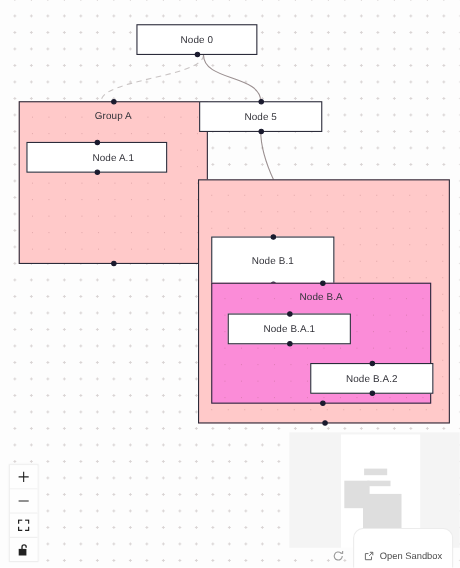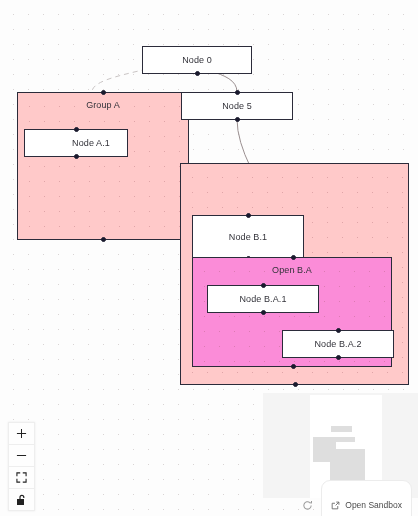--- a/index.html
+++ b/index.html
@@ -196,61 +196,61 @@
     <path class="edge-path" d="M263,313 C263,329 323,317 323,330"></path>
     <path class="edge-path" d="M292,367 L292,385"></path>
   </svg>
 
   <div class="group-node group-a" style="left:17px; top:92px; width:172px; height:148px;">
     <span class="handle top"></span>
     <span class="handle bottom"></span>
     <div class="group-label">Group A</div>
   </div>
 
-  <div class="flow-node" style="left:24px; top:129px; width:104px; height:28px;padding-left:30px;">
+  <div class="flow-node" style="left:24px; top:129px; width:128px; height:28px;padding-left:30px;">
     <span class="handle top"></span>
     <span class="handle bottom"></span>
     <span>Node A.1</span>
   </div>
 
   <div class="group-node group-b" style="left:180px; top:163px; width:229px; height:222px;">
     <span class="handle bottom" style="left:112px; margin-left:0;"></span>
   </div>
 
   <div class="flow-node" style="left:192px; top:215px; width:112px; height:44px;">
     <span class="handle top"></span>
     <span class="handle bottom"></span>
     <span>Node B.1</span>
   </div>
 
   <div class="group-node group-ba" style="left:192px; top:257px; width:200px; height:110px;">
     <span class="handle top" style="left:100px; margin-left:-2.5px;"></span>
     <span class="handle bottom" style="left:100px; margin-left:-2.5px;"></span>
-    <div class="group-label">Open B.A</div>
+    <div class="group-label">Node B.A</div>
   </div>
 
   <div class="flow-node" style="left:207px; top:285px; width:112px; height:28px;">
     <span class="handle top"></span>
     <span class="handle bottom"></span>
     <span>Node B.A.1</span>
   </div>
 
   <div class="flow-node" style="left:282px; top:330px; width:112px; height:28px;">
     <span class="handle top"></span>
     <span class="handle bottom"></span>
     <span>Node B.A.2</span>
   </div>
 
   <div class="flow-node" style="left:181px; top:92px; width:112px; height:28px;">
     <span class="handle top"></span>
     <span class="handle bottom"></span>
     <span>Node 5</span>
   </div>
 
-  <div class="flow-node" style="left:142px; top:22px; width:110px; height:28px;margin-top:24px;">
+  <div class="flow-node" style="left:124px; top:22px; width:110px; height:28px;">
     <span class="handle bottom"></span>
     <span>Node 0</span>
   </div>
 
   <div class="minimap">
     <div class="mm-viewport">
       <div class="mm-rect" style="left:21px; top:31px; width:21px; height:6px;"></div>
       <div class="mm-rect" style="left:3px; top:42px; width:23px; height:25px;"></div>
       <div class="mm-rect" style="left:24px; top:42px; width:21px; height:5px;"></div>
       <div class="mm-rect" style="left:20px; top:54px; width:35px; height:35px;"></div>

